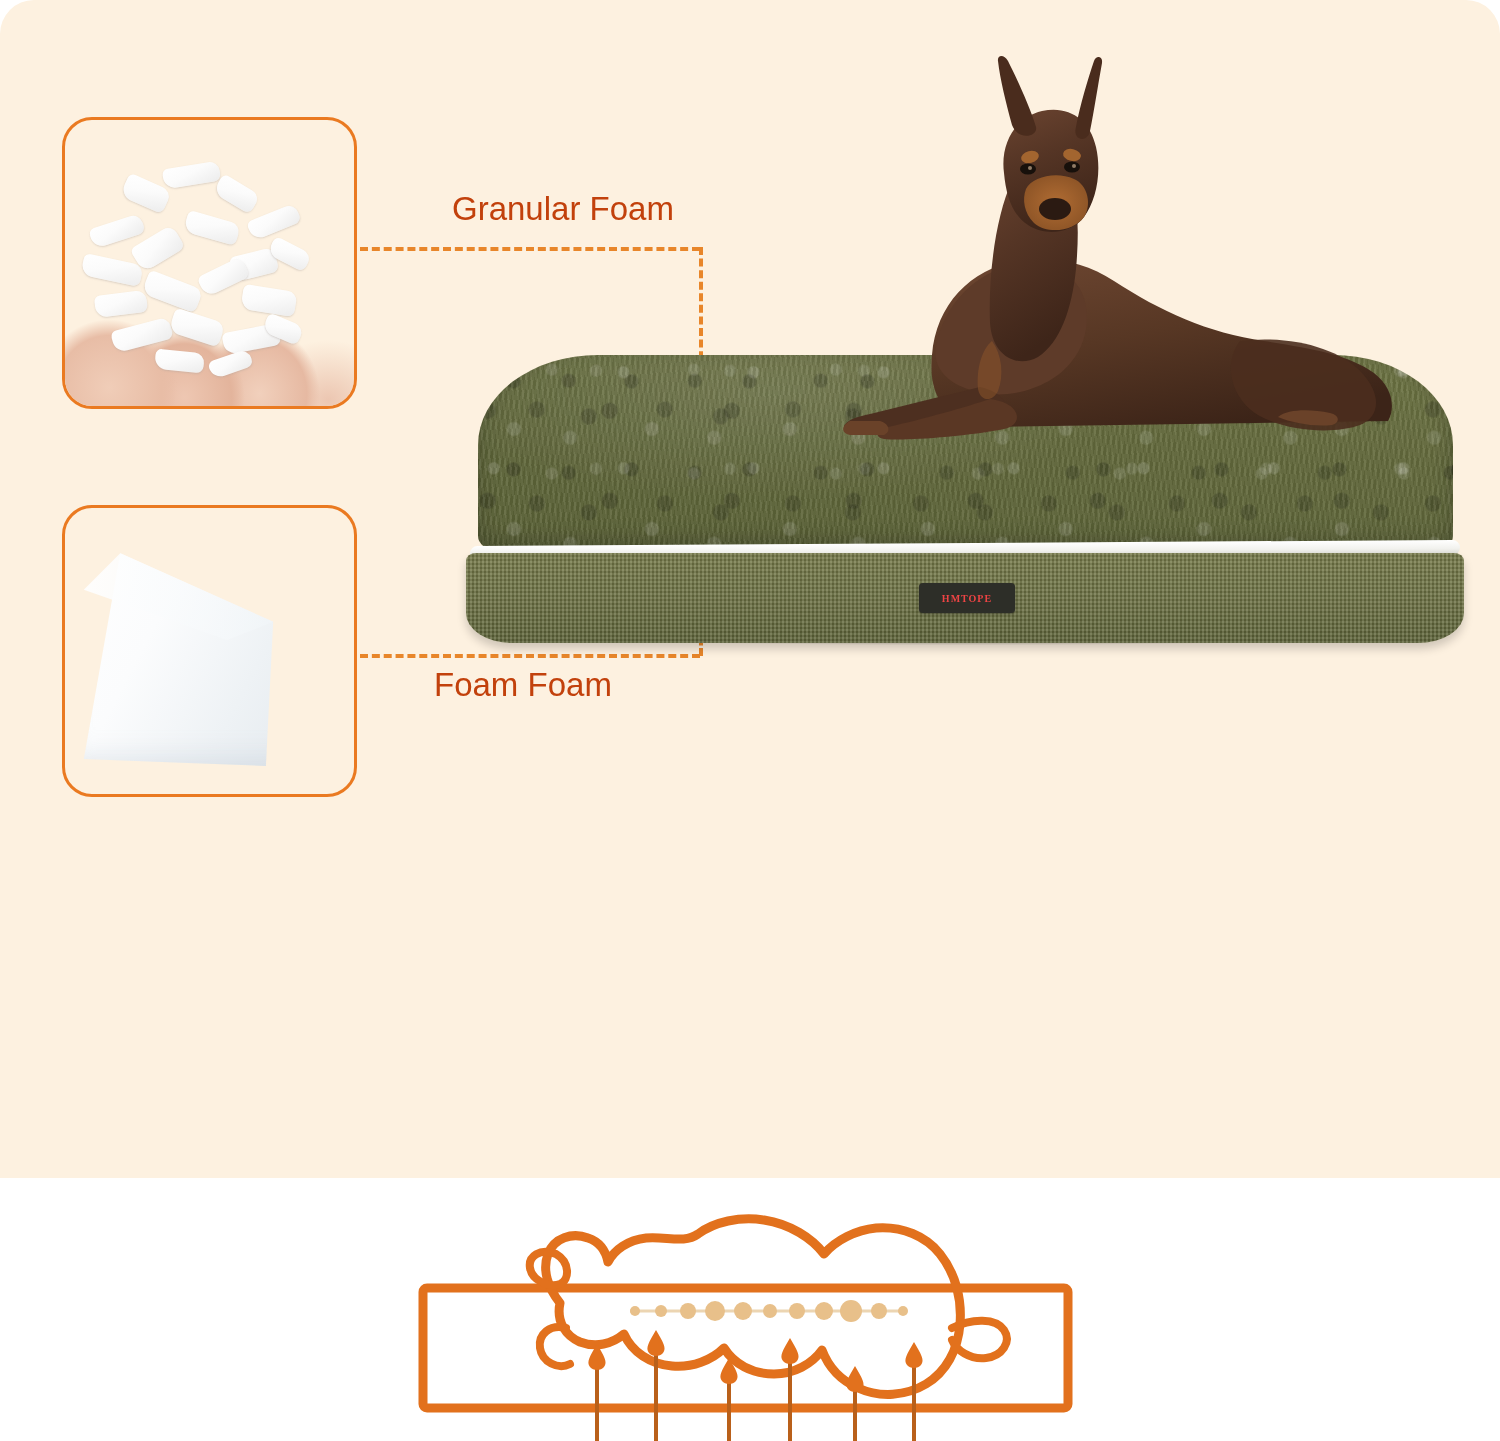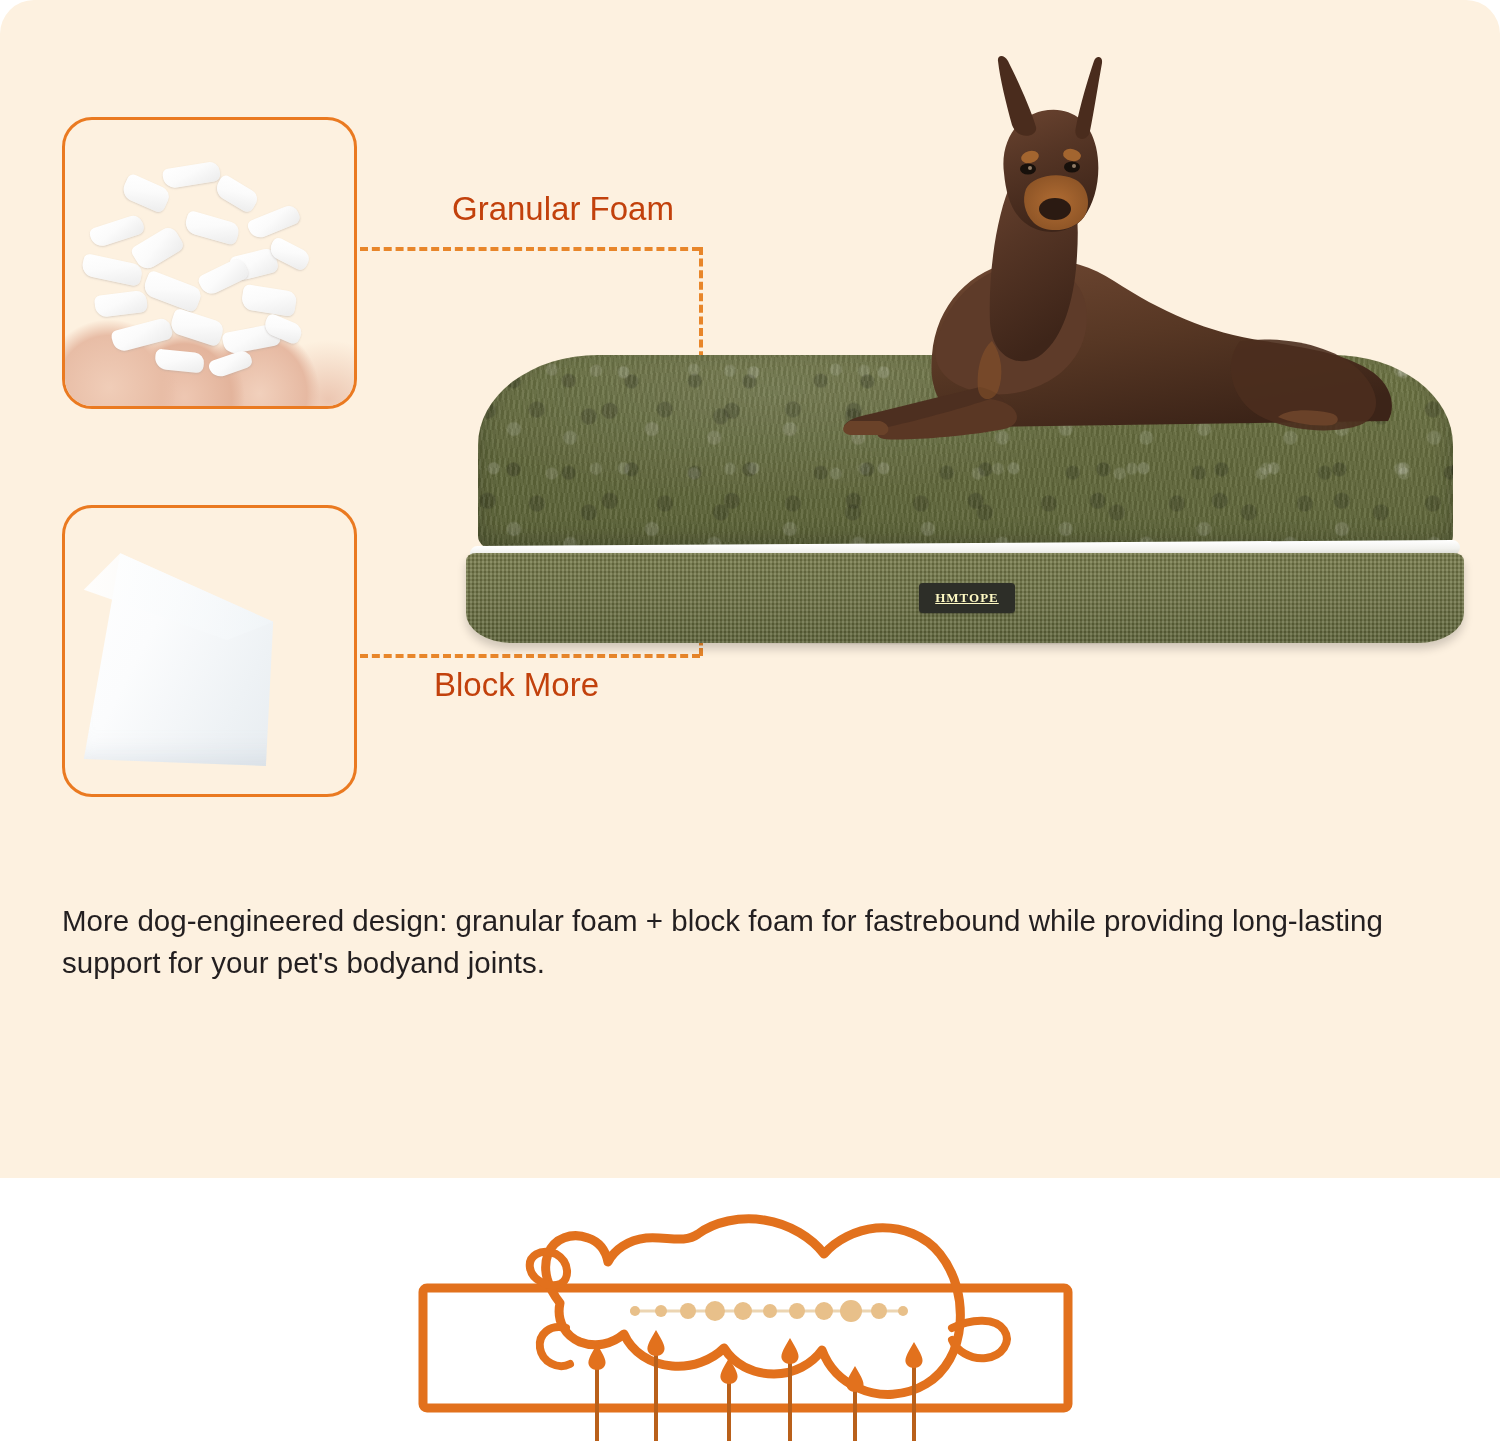--- a/index.html
+++ b/index.html
@@ -151,23 +151,22 @@
     border-radius:50%;
   }
   .bed-logo {
     position:absolute; left:469px; top:228px; width:96px; height:30px;
     background:#2d2e28;
     border-radius:4px;
     display:flex; align-items:center; justify-content:center;
     box-shadow:0 1px 2px rgba(0,0,0,.35);
   }
   .bed-logo span {
-    color:#fef9c3; font-size:13px; letter-spacing:1px; font-weight:bold;
+    color:#ef4444; font-size:10px; letter-spacing:1px; font-weight:bold;
     font-family:"Liberation Serif", serif;
-    text-decoration:underline;
   }
 
   
   #dog { position:absolute; left:420px; top:0; width:620px; height:420px; }
 
   
   #copy { position:absolute; left:62px; top:900px; width:1340px; }
   #headline {
     font-size:48px; font-weight:bold; color:#f5821f;
     letter-spacing:.2px; margin-bottom:18px;
@@ -219,21 +218,21 @@
     </div>
   </div>
 
   <div class="lead-h" style="left:360px; top:247px; width:340px;"></div>
   <div class="lead-v" style="left:699px; top:247px; height:170px;"></div>
 
   <div class="lead-h" style="left:360px; top:654px; width:340px;"></div>
   <div class="lead-v" style="left:699px; top:606px; height:50px;"></div>
 
   <div class="callout" id="label-granular">Granular Foam</div>
-  <div class="callout" id="label-block">Block More</div>
+  <div class="callout" id="label-block">Foam Foam</div>
 
   <div id="product">
 
     <div id="bed">
       <div class="bed-shadow"></div>
       <div class="bed-top"></div>
       <div class="bed-piping"></div>
       <div class="bed-side"></div>
       <div class="bed-logo">
         <span>HMTOPE</span>
@@ -302,21 +301,20 @@
       <ellipse cx="232" cy="112" rx="8" ry="5.5" fill="#17100b"></ellipse>
       <circle cx="190" cy="113" r="2" fill="#c4a98d" opacity=".7"></circle>
       <circle cx="234" cy="111" r="2" fill="#c4a98d" opacity=".7"></circle>
 
       <path d="M152,286 C162,300 164,320 158,336 C152,348 140,346 138,334
                C136,314 142,294 152,286 Z" fill="#8a5329" opacity=".55"></path>
     </svg>
   </div>
 
   <div id="copy">
-    <div id="subcopy">More dog-engineered design: granular foam + block foam for fastrebound while providing long-lasting support for your pet's bodyand joints.</div>
   </div>
 
 </div>
 
 <div id="diagram">
   <svg viewBox="0 0 1500 263" width="1500" height="263">
 
     <rect x="423" y="110" width="645" height="120" rx="4" fill="none" stroke="#e2711d" stroke-width="9"></rect>
 
     <path d="M560,125 C548,110 542,92 548,76 C554,60 572,54 588,60

